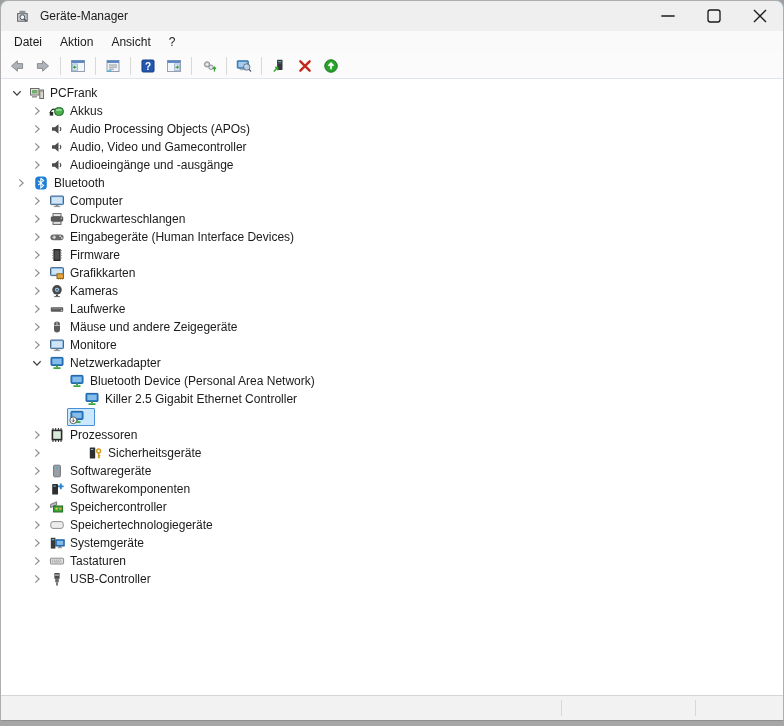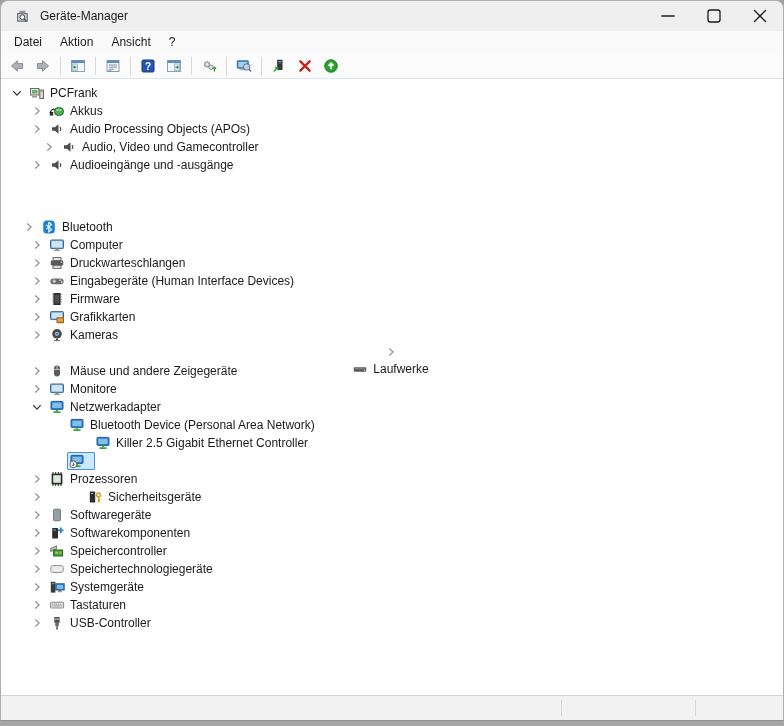--- a/index.html
+++ b/index.html
@@ -255,21 +255,21 @@
         <div class="node">
           <span class="icon">
             <svg viewBox="0 0 16 16">
               <path d="M3 6.2 L5.8 6.2 L9.5 3.2 L9.5 12.8 L5.8 9.8 L3 9.8 Z" fill="#4d4d4d"></path>
               <path d="M11 6 Q12.6 8 11 10" fill="none" stroke="#4d4d4d" stroke-width="1.1"></path>
             </svg>
           </span>
           <span class="tree-label">Audio Processing Objects (APOs)</span>
         </div>
       </div>
-      <div class="tree-row" style="padding-left: 40px;">
+      <div class="tree-row" style="padding-left: 28px;">
         <span class="chev">
           <svg viewBox="0 0 16 16">
             <path d="M6 3.8 L10.4 8 L6 12.2" fill="none" stroke="#8f8f8f" stroke-width="1.4"></path>
           </svg>
         </span>
         <div class="node">
           <span class="icon">
             <svg viewBox="0 0 16 16">
               <path d="M3 6.2 L5.8 6.2 L9.5 3.2 L9.5 12.8 L5.8 9.8 L3 9.8 Z" fill="#4d4d4d"></path>
               <path d="M11 6 Q12.6 8 11 10" fill="none" stroke="#4d4d4d" stroke-width="1.1"></path>
@@ -287,21 +287,21 @@
         <div class="node">
           <span class="icon">
             <svg viewBox="0 0 16 16">
               <path d="M3 6.2 L5.8 6.2 L9.5 3.2 L9.5 12.8 L5.8 9.8 L3 9.8 Z" fill="#4d4d4d"></path>
               <path d="M11 6 Q12.6 8 11 10" fill="none" stroke="#4d4d4d" stroke-width="1.1"></path>
             </svg>
           </span>
           <span class="tree-label">Audioeingänge und -ausgänge</span>
         </div>
       </div>
-      <div class="tree-row" style="padding-left: 20px; margin-top: 44px;">
+      <div class="tree-row" style="padding-left: 12px;">
         <span class="chev">
           <svg viewBox="0 0 16 16">
             <path d="M6 3.8 L10.4 8 L6 12.2" fill="none" stroke="#8f8f8f" stroke-width="1.4"></path>
           </svg>
         </span>
         <div class="node">
           <span class="icon">
             <svg viewBox="0 0 16 16">
               <rect x="2.2" y="1.6" width="11.6" height="12.8" rx="3.5" fill="#1f7fd6"></rect>
               <path d="M7.8 3.2 L7.8 12.8 L10.6 10.4 L5.2 5.8 M7.8 3.2 L10.6 5.6 L5.2 10.2" fill="none" stroke="#ffffff" stroke-width="1.1"></path>
@@ -425,21 +425,21 @@
               <circle cx="8" cy="6.8" r="4.8" fill="#4a4a4a"></circle>
               <circle cx="8" cy="6.8" r="2.1" fill="#9fc7e8"></circle>
               <circle cx="8" cy="6.8" r="0.9" fill="#2b4a66"></circle>
               <rect x="7" y="11.6" width="2" height="1.4" fill="#4a4a4a"></rect>
               <rect x="5.2" y="13" width="5.6" height="1.1" fill="#6a6a6a"></rect>
             </svg>
           </span>
           <span class="tree-label">Kameras</span>
         </div>
       </div>
-      <div class="tree-row" style=" flex-direction: column;">
+      <div class="tree-row" style="padding-left: 28px;">
         <span class="chev">
           <svg viewBox="0 0 16 16">
             <path d="M6 3.8 L10.4 8 L6 12.2" fill="none" stroke="#8f8f8f" stroke-width="1.4"></path>
           </svg>
         </span>
         <div class="node">
           <span class="icon">
             <svg viewBox="0 0 16 16">
               <rect x="1.8" y="6.2" width="12.4" height="4.6" rx="0.8" fill="#5a5a5a"></rect>
               <rect x="2.8" y="7.2" width="10.4" height="1" fill="#8a8a8a"></rect>
@@ -509,21 +509,21 @@
             <svg viewBox="0 0 16 16">
               <rect x="2" y="2.4" width="12" height="8" rx="0.8" fill="#2f84d0" stroke="#1a5c9e"></rect>
               <rect x="3.4" y="3.8" width="9.2" height="5.2" fill="#85bce8"></rect>
               <rect x="7" y="10.4" width="2" height="1.8" fill="#3da53d"></rect>
               <rect x="4.4" y="12.2" width="7.2" height="1.8" rx="0.4" fill="#3da53d"></rect>
             </svg>
           </span>
           <span class="tree-label">Bluetooth Device (Personal Area Network)</span>
         </div>
       </div>
-      <div class="tree-row" style="padding-left: 74px;">
+      <div class="tree-row" style="padding-left: 48px; gap: 15px;">
         <span class="chev"></span>
         <div class="node">
           <span class="icon">
             <svg viewBox="0 0 16 16">
               <rect x="2" y="2.4" width="12" height="8" rx="0.8" fill="#2f84d0" stroke="#1a5c9e"></rect>
               <rect x="3.4" y="3.8" width="9.2" height="5.2" fill="#85bce8"></rect>
               <rect x="7" y="10.4" width="2" height="1.8" fill="#3da53d"></rect>
               <rect x="4.4" y="12.2" width="7.2" height="1.8" rx="0.4" fill="#3da53d"></rect>
             </svg>
           </span>

